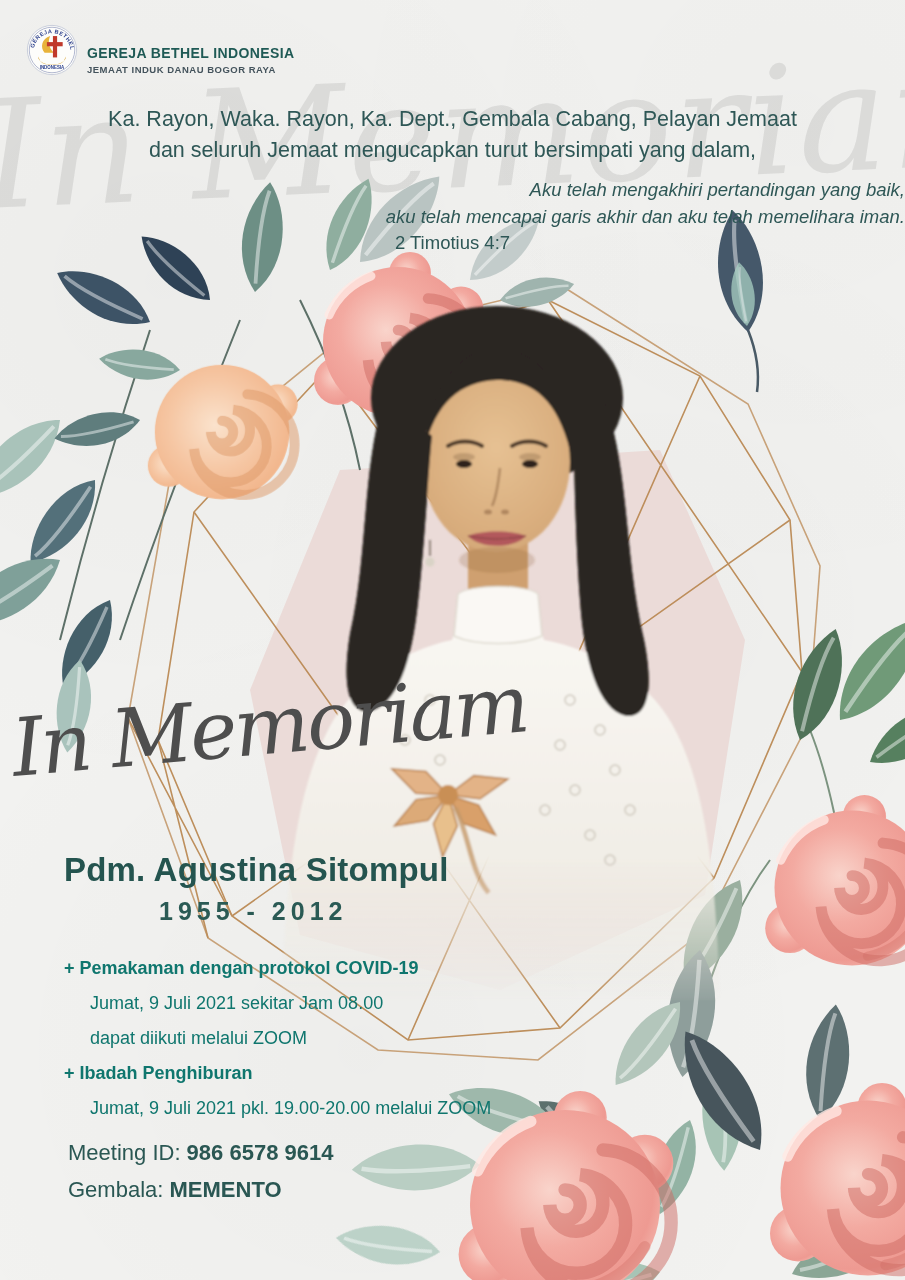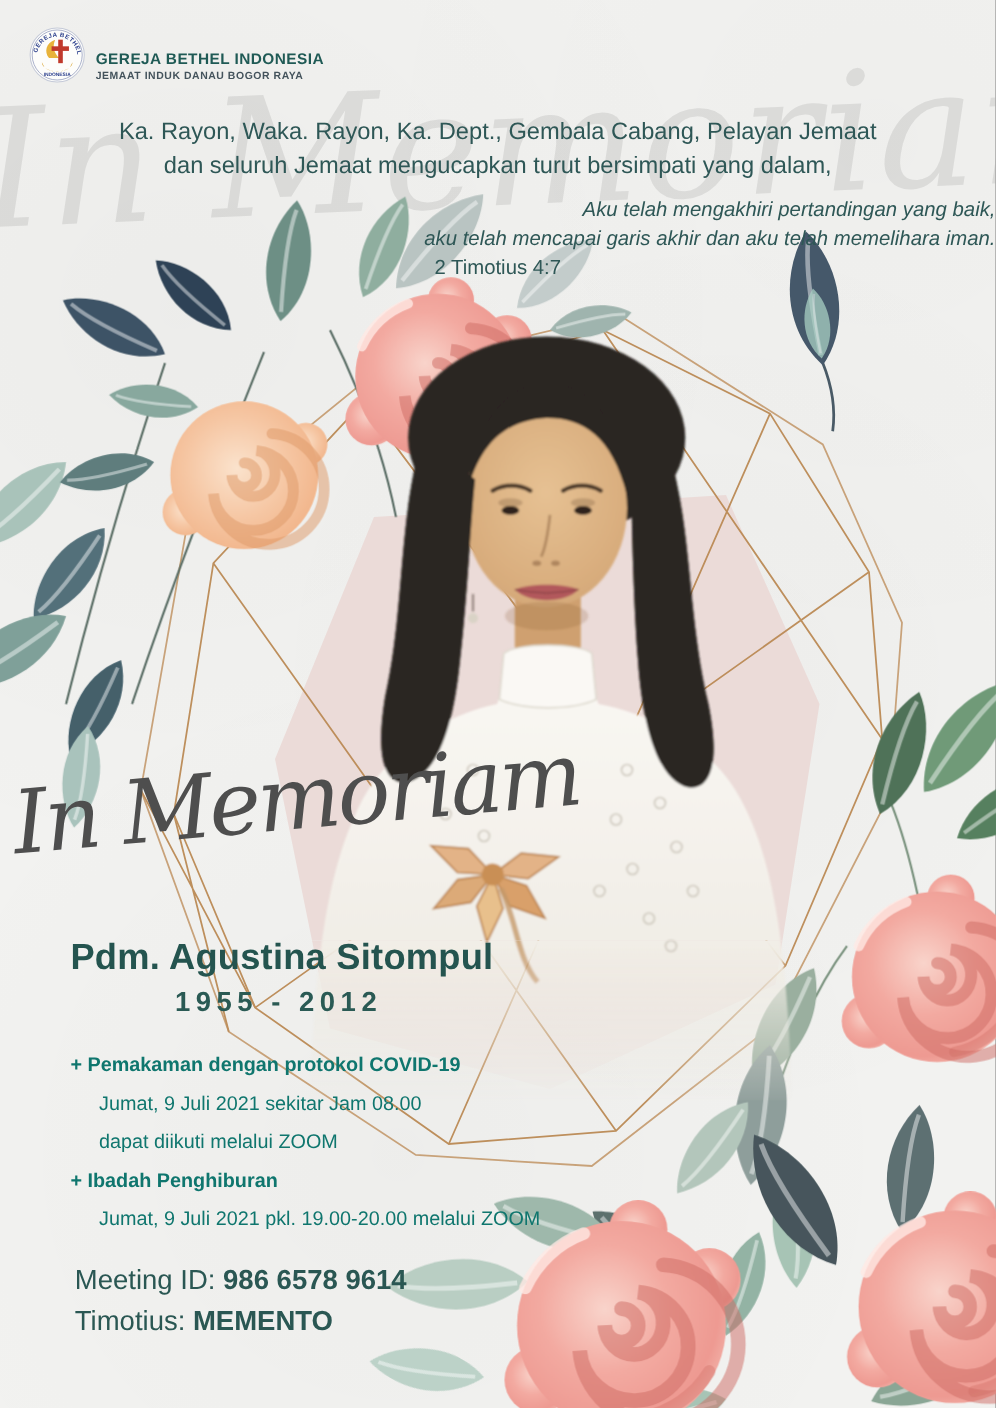--- a/index.html
+++ b/index.html
@@ -41,21 +41,21 @@
     font-size:80px;letter-spacing:-3px;color:#4e4e4e;
     transform:rotate(-5deg);transform-origin:left center;white-space:nowrap;
   }
   .deceased-name{position:absolute;left:64px;top:851px;
     font-size:33px;font-weight:bold;color:#24544f;letter-spacing:.2px;}
   .deceased-years{position:absolute;left:159px;top:897px;
     font-size:25px;font-weight:bold;color:#2a5a54;letter-spacing:5px;}
   .events{position:absolute;left:64px;top:951px;font-size:18px;line-height:35px;color:#0f766e;}
   .event-title{font-weight:bold;}
   .event-detail{padding-left:26px;}
-  .zoom-info{position:absolute;left:68px;top:1134px;font-size:25px;line-height:37px;color:#2a5753;margin-top:12px;}
+  .zoom-info{position:absolute;left:68px;top:1134px;font-size:22px;line-height:37px;color:#2a5753;}
   .zoom-info b{font-weight:bold;}
 </style>
 </head>
 <body>
 
 <div class="poster">
 
   <div class="watermark">In Memoriam</div>
 
   <svg class="artwork" width="905" height="1280" viewBox="0 0 905 1280" aria-hidden="true">
@@ -282,17 +282,17 @@
     <div class="events">
       <div class="event-title">+ Pemakaman dengan protokol COVID-19</div>
       <div class="event-detail">Jumat, 9 Juli 2021 sekitar Jam 08.00</div>
       <div class="event-detail">dapat diikuti melalui ZOOM</div>
       <div class="event-title">+ Ibadah Penghiburan</div>
       <div class="event-detail">Jumat, 9 Juli 2021 pkl. 19.00-20.00 melalui ZOOM</div>
     </div>
 
     <div class="zoom-info">
       <div><span>Meeting ID: </span><b>986 6578 9614</b></div>
-      <div><span>Timotius: </span><b>MEMENTO</b></div>
+      <div><span>Gembala: </span><b>MEMENTO</b></div>
     </div>
 
   </div>
 </div>
 
 </body></html>

